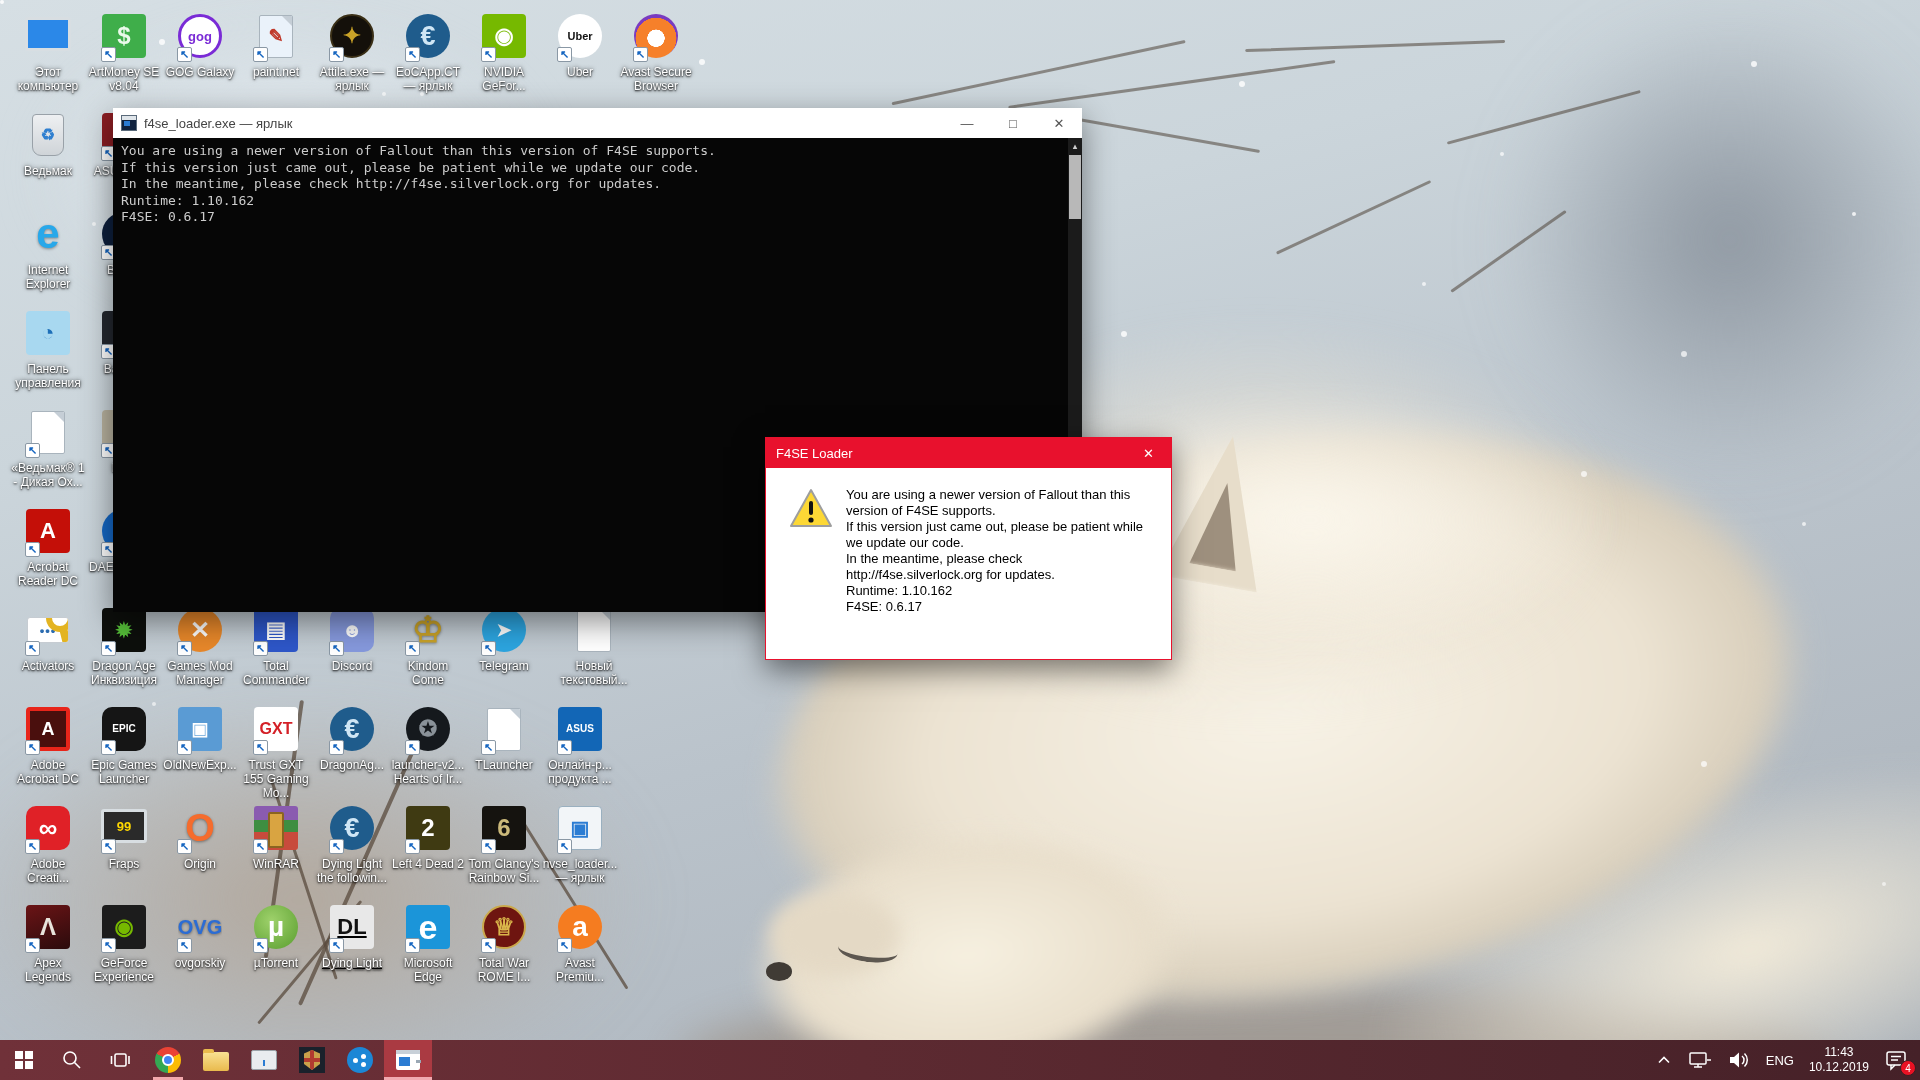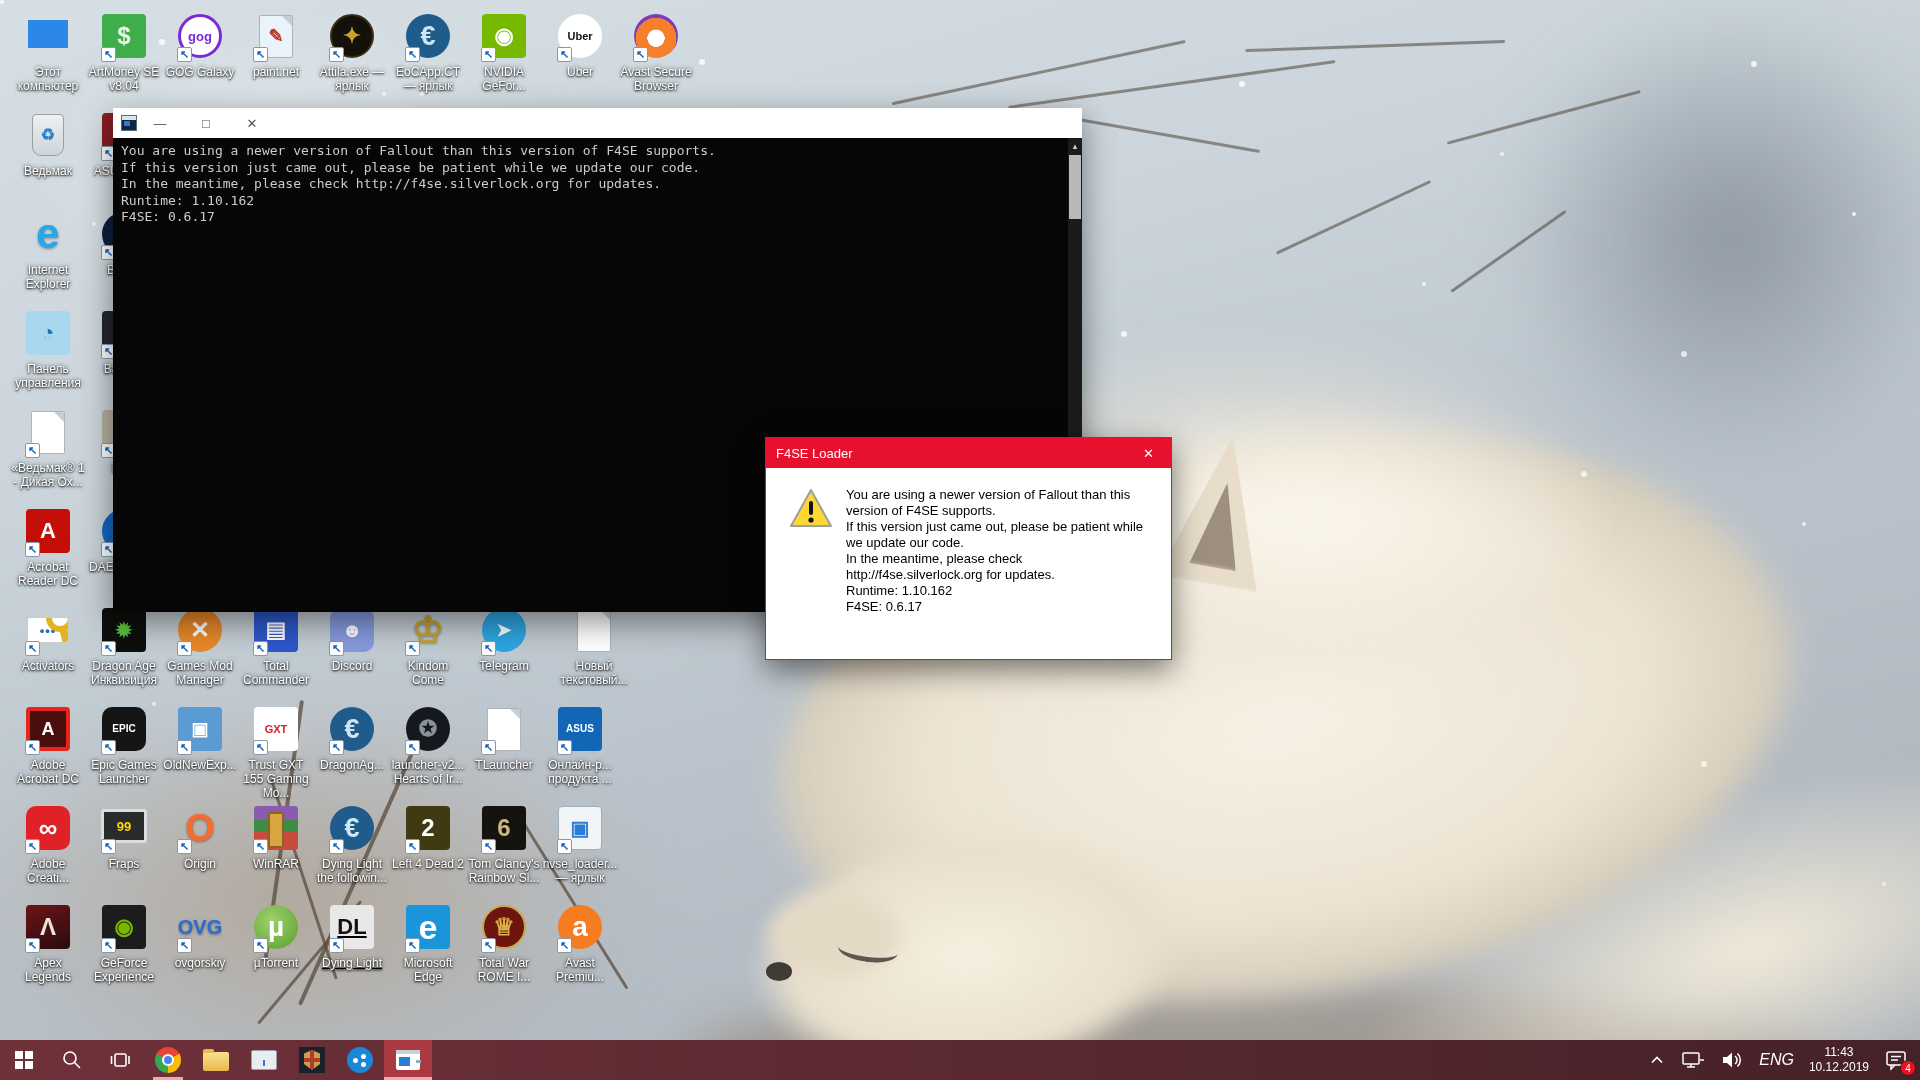--- a/index.html
+++ b/index.html
@@ -92,21 +92,21 @@
   .perf-ico::after { content:""; position:absolute; left:3px; top:9px; width:18px; height:6px; background:linear-gradient(80deg,transparent 45%,#2b7cd3 45% 55%,transparent 55%),linear-gradient(-80deg,transparent 45%,#2b7cd3 45% 55%,transparent 55%); }
   .crest-ico { width:26px; height:26px; background:#1a212b; display:flex; align-items:center; justify-content:center; }
   .crest-shield { width:16px; height:20px; clip-path:polygon(50% 0,100% 18%,100% 70%,50% 100%,0 70%,0 18%); background:linear-gradient(#b23b30 0 0) 50% 50%/4px 100% no-repeat,linear-gradient(#b23b30 0 0) 50% 50%/100% 4px no-repeat,#caa14a; }
   .dots-ico { width:26px; height:26px; border-radius:50%; background:#1c87d6; position:relative; }
   .dots-ico::after { content:""; position:absolute; left:6px; top:11px; width:5px; height:5px; border-radius:50%; background:#fff; box-shadow:8px -4px 0 #fff,8px 4px 0 #fff; }
   .conwin-ico { width:24px; height:20px; background:#fff; border-radius:2px; position:relative; }
   .conwin-ico::before { content:""; position:absolute; left:0; top:0; width:100%; height:4px; background:#c8d0d8; }
   .conwin-ico::after { content:""; position:absolute; left:3px; top:7px; width:11px; height:9px; background:#2b7cd3; box-shadow:14px 0 0 -3px #9aa8b5; }
   .tray { margin-left:auto; display:flex; align-items:center; gap:15px; padding-right:12px; color:#fff; }
   .tray svg { display:block; }
-  .lang { font-size:16px;font-style:italic; }
+  .lang { font-size:13px; }
   .clock { text-align:center; font-size:12px; line-height:15px; }
   .notif { position:relative; }
   .badge { position:absolute; right:-8px; bottom:-5px; width:16px; height:16px; border-radius:50%; background:#e81123; color:#fff; font-size:10px; line-height:15px; text-align:center; border:1px solid #3a1d22; }
 </style>
 </head>
 <body>
 
 <div class="desktop">
 
   <div class="wp">
@@ -348,21 +348,21 @@
       </div>
       <div class="dicon" style="left: 162px; top: 705px;">
         <div class="artwrap">
           <div class="art shape-square" style="background: rgb(90, 155, 212); color: rgb(255, 255, 255); font-size: 18px;">▣</div>
           <div class="sc">↖</div>
         </div>
         <div class="lbl">OldNewExp...</div>
       </div>
       <div class="dicon" style="left: 238px; top: 705px;">
         <div class="artwrap">
-          <div class="art shape-square" style="background: rgb(255, 255, 255); color: rgb(212, 32, 39); font-size: 11px;">GXT</div>
+          <div class="art shape-square" style="background: rgb(255, 255, 255); color: rgb(212, 32, 39); font-size: 16px;">GXT</div>
           <div class="sc">↖</div>
         </div>
         <div class="lbl">Trust GXT 155 Gaming Mo...</div>
       </div>
       <div class="dicon" style="left: 314px; top: 705px;">
         <div class="artwrap">
           <div class="art shape-circle" style="background: rgb(31, 92, 140); color: rgb(207, 230, 245); font-size: 27px;">€</div>
           <div class="sc">↖</div>
         </div>
         <div class="lbl">DragonAg...</div>
@@ -498,20 +498,21 @@
           <div class="art shape-circle" style="background: rgb(245, 124, 32); color: rgb(255, 255, 255); font-size: 28px;">a</div>
           <div class="sc">↖</div>
         </div>
         <div class="lbl">Avast Premiu...</div>
       </div>
     </div>
 
   <div class="console">
     <div class="con-title">
       <div class="con-ico"></div>
+      <div class="con-title-text">f4se_loader.exe — ярлык</div>
       <div class="con-controls">
         <div class="con-btn">—</div>
         <div class="con-btn">□</div>
         <div class="con-btn">✕</div>
       </div>
     </div>
     <div class="con-body">
       <div class="con-text">
           <div class="cline">You are using a newer version of Fallout than this version of F4SE supports.</div>
           <div class="cline">If this version just came out, please be patient while we update our code.</div>

